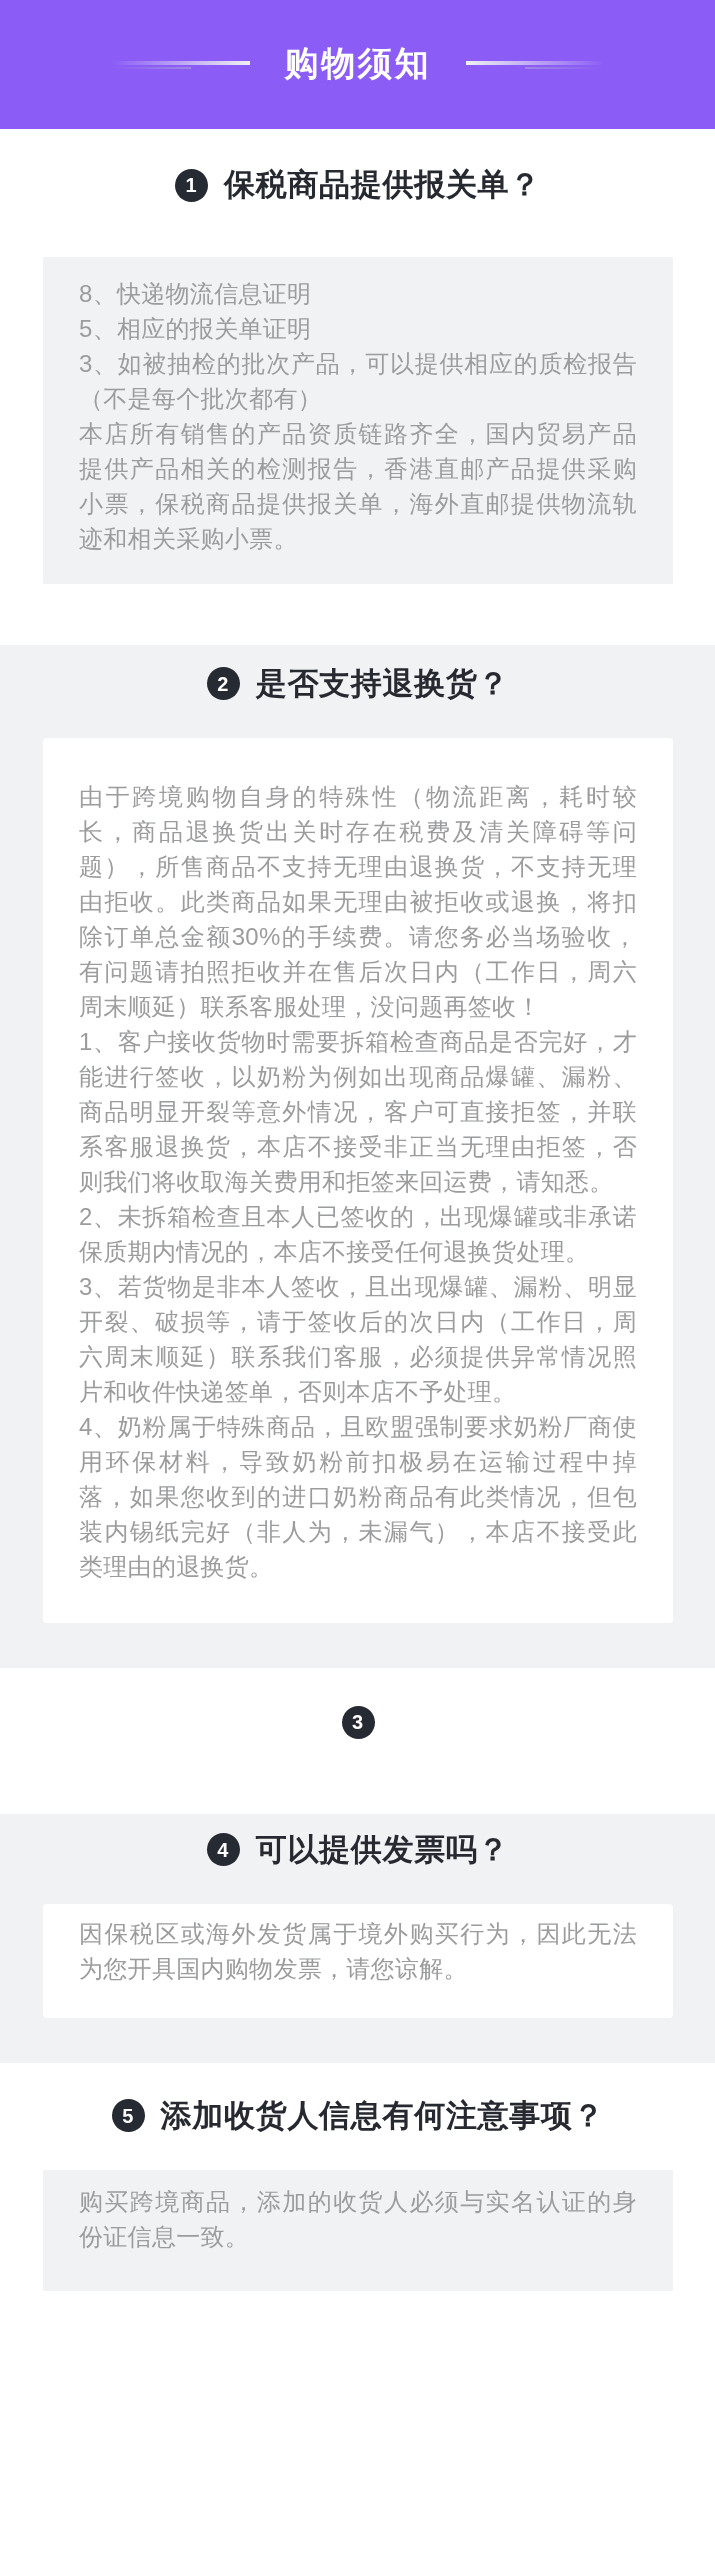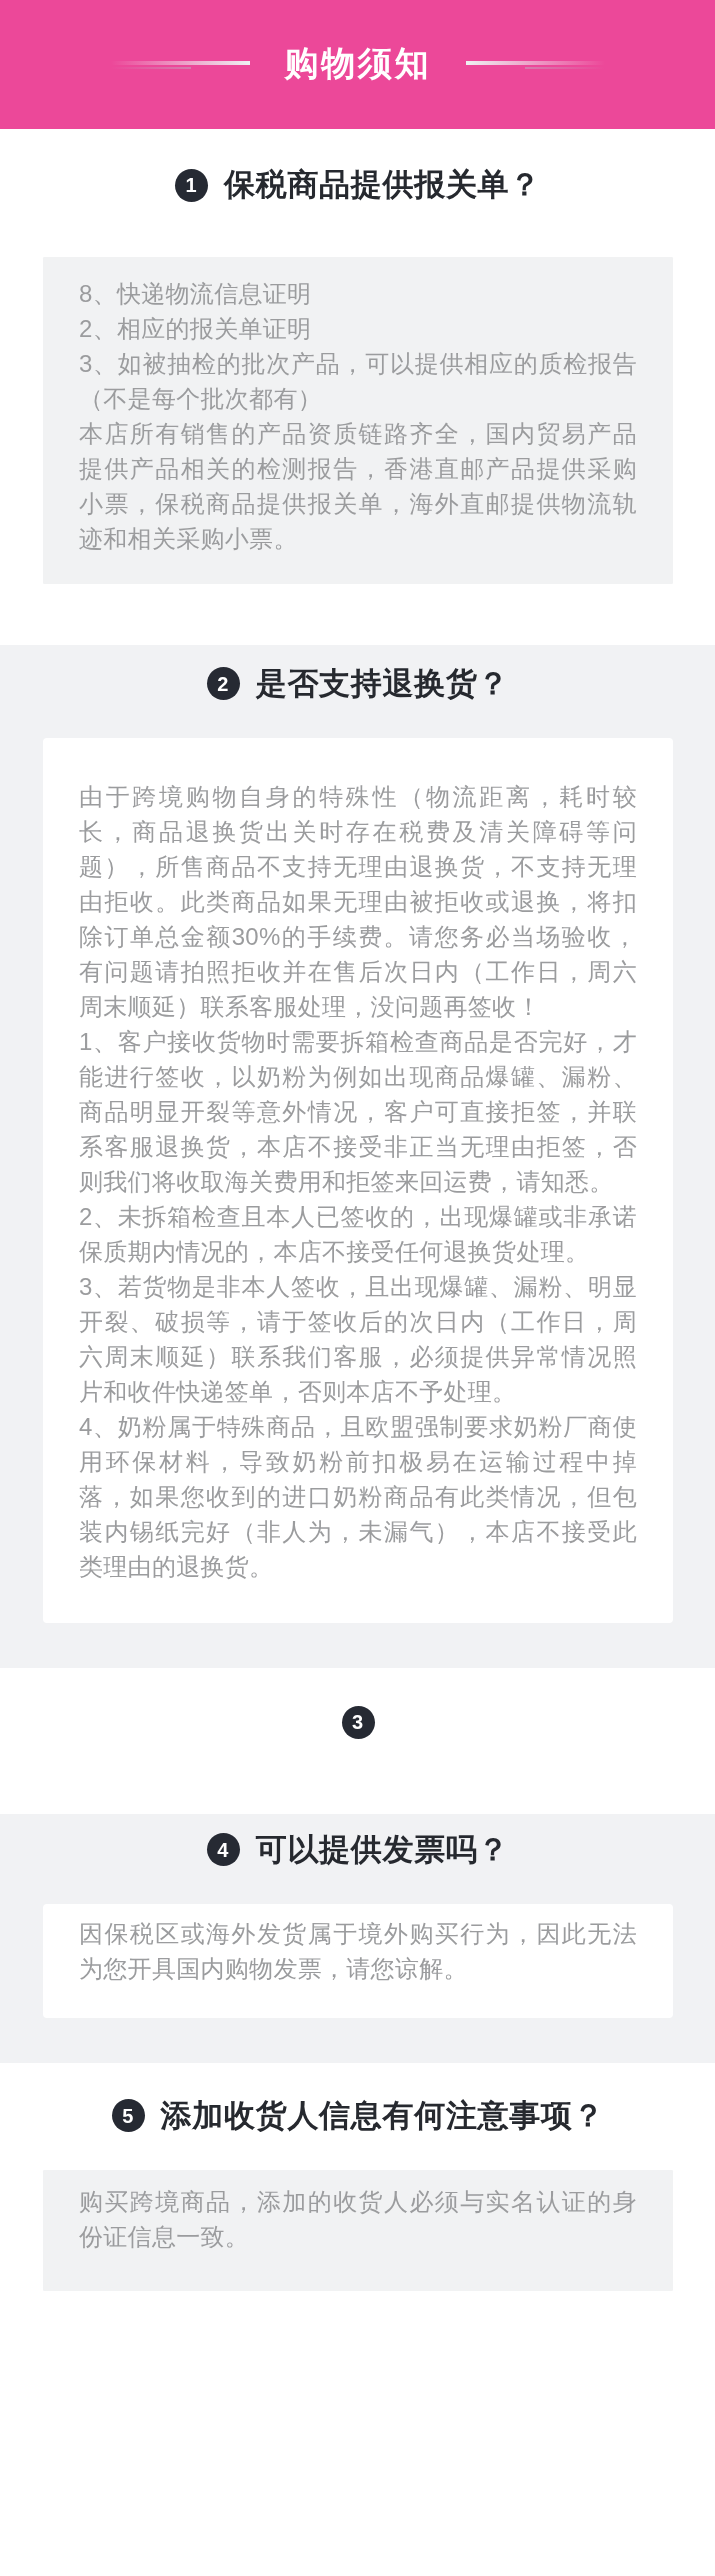--- a/index.html
+++ b/index.html
@@ -5,21 +5,21 @@
   html,body{margin:0;padding:0;background:#ffffff;}
   body{
     width:716px;
     font-family:"Liberation Sans","DejaVu Sans",sans-serif;
     -webkit-font-smoothing:antialiased;
   }
   .page{width:716px;min-height:2576px;background:#ffffff;padding-bottom:43px;box-sizing:border-box;}
 
   
   .hdr{
-    height:129px;background:#ec4899;
+    height:129px;background:#8b5cf6;
     display:flex;align-items:center;justify-content:center;gap:35px;
   }
   .hdr-title{
     color:#ffffff;font-size:34px;font-weight:900;letter-spacing:2.7px;line-height:1;
     padding-bottom:2.7px;
   }
   .orn{position:relative;width:139px;height:14.6px;flex:0 0 139px;}
   .orn .main{position:absolute;top:4px;left:0;width:139px;height:4px;}
   .orn .echo{position:absolute;top:10px;width:80px;height:2px;opacity:.45;}
   .orn-l .main{background:linear-gradient(90deg,rgba(34,37,43,0) 0%,#eef0f2 100%);}
@@ -88,21 +88,21 @@
     </div>
   </div>
 
   <div class="sec1">
     <div class="qhead">
       <div class="badge">1</div>
       <div>保税商品提供报关单？</div>
     </div>
     <div class="gbox body-text">
       <p>8、快递物流信息证明</p>
-      <p>2、相应的报关单证明</p>
+      <p>5、相应的报关单证明</p>
       <p>3、如被抽检的批次产品，可以提供相应的质检报告（不是每个批次都有）</p>
       <p class="gap-line">本店所有销售的产品资质链路齐全，国内贸易产品提供产品相关的检测报告，香港直邮产品提供采购小票，保税商品提供报关单，海外直邮提供物流轨迹和相关采购小票。</p>
     </div>
   </div>
   <div class="sec1-after"></div>
 
   <div class="band band2">
     <div class="qhead">
       <div class="badge">2</div>
       <div>是否支持退换货？</div>

